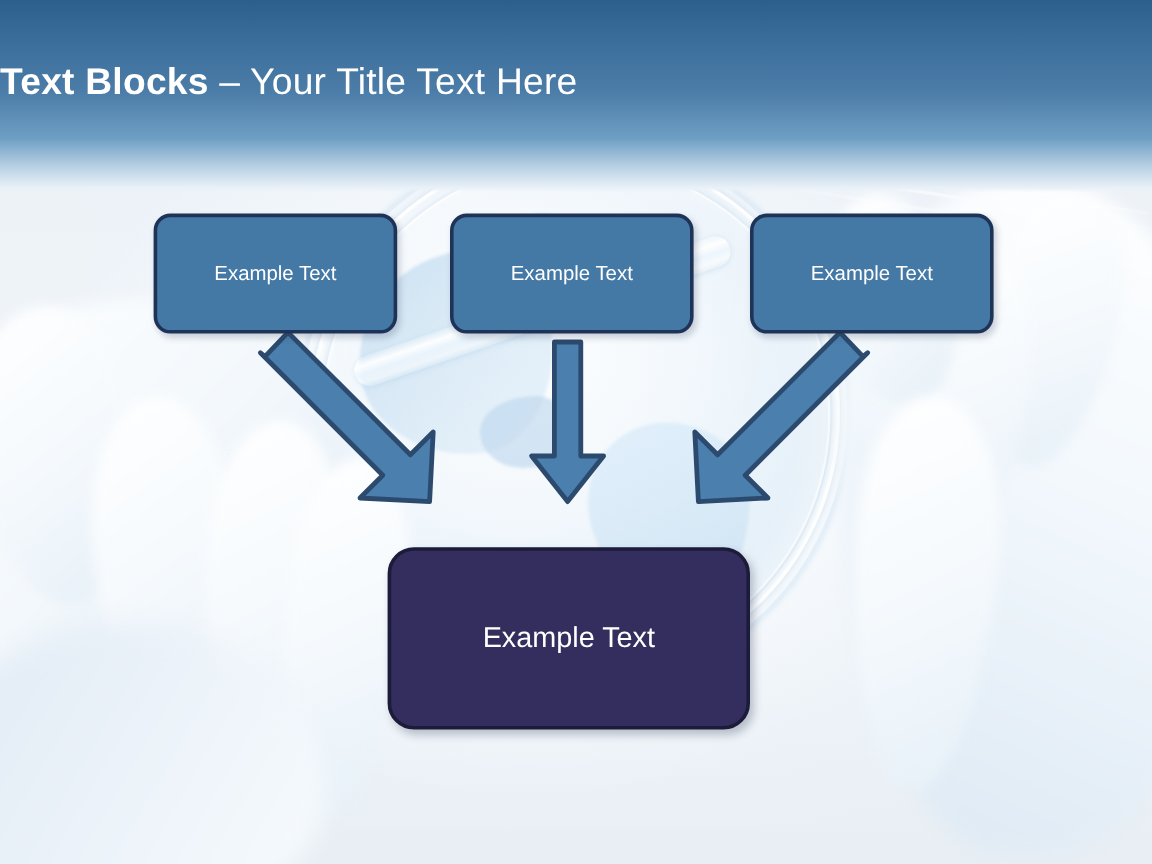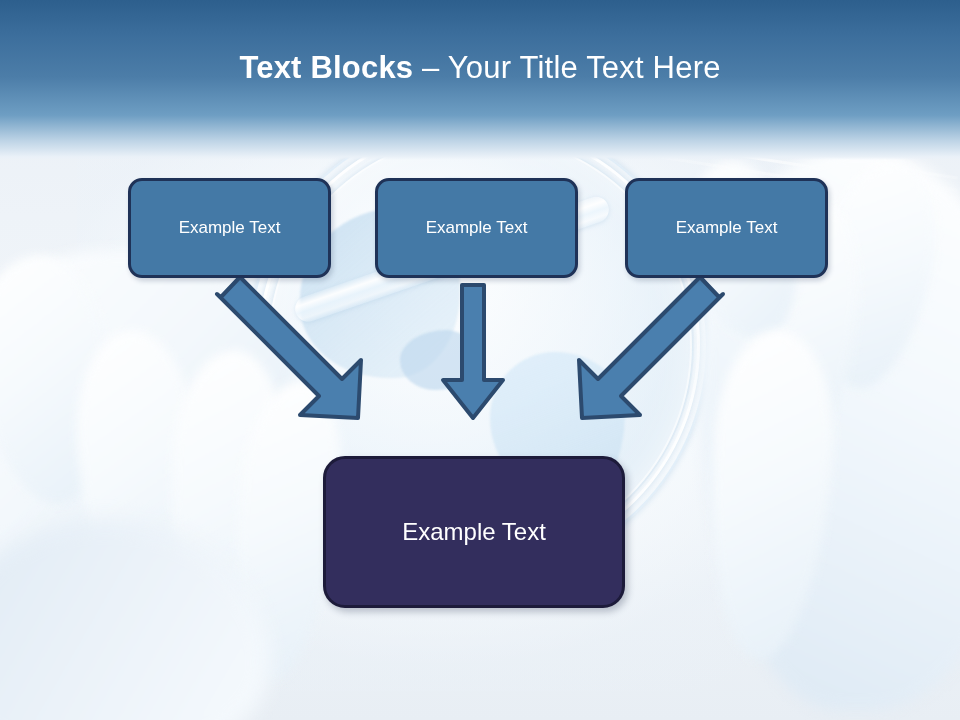--- a/index.html
+++ b/index.html
@@ -183,21 +183,20 @@
       #6e9ec3 72%,
       #bed4e6 88%,
       #eaf1f8 98%,
       rgba(238,243,248,0) 100%);
   }
   .title-text {
     position: absolute;
     left: 0;
     top: 50px;
     width: 960px;
-    text-align: center;
     color: #ffffff;
     font-size: 31px;
     letter-spacing: 0.2px;
     white-space: nowrap;
   }
   .title-text .strong { font-weight: bold; }
 
   
   .top-box {
     position: absolute;

